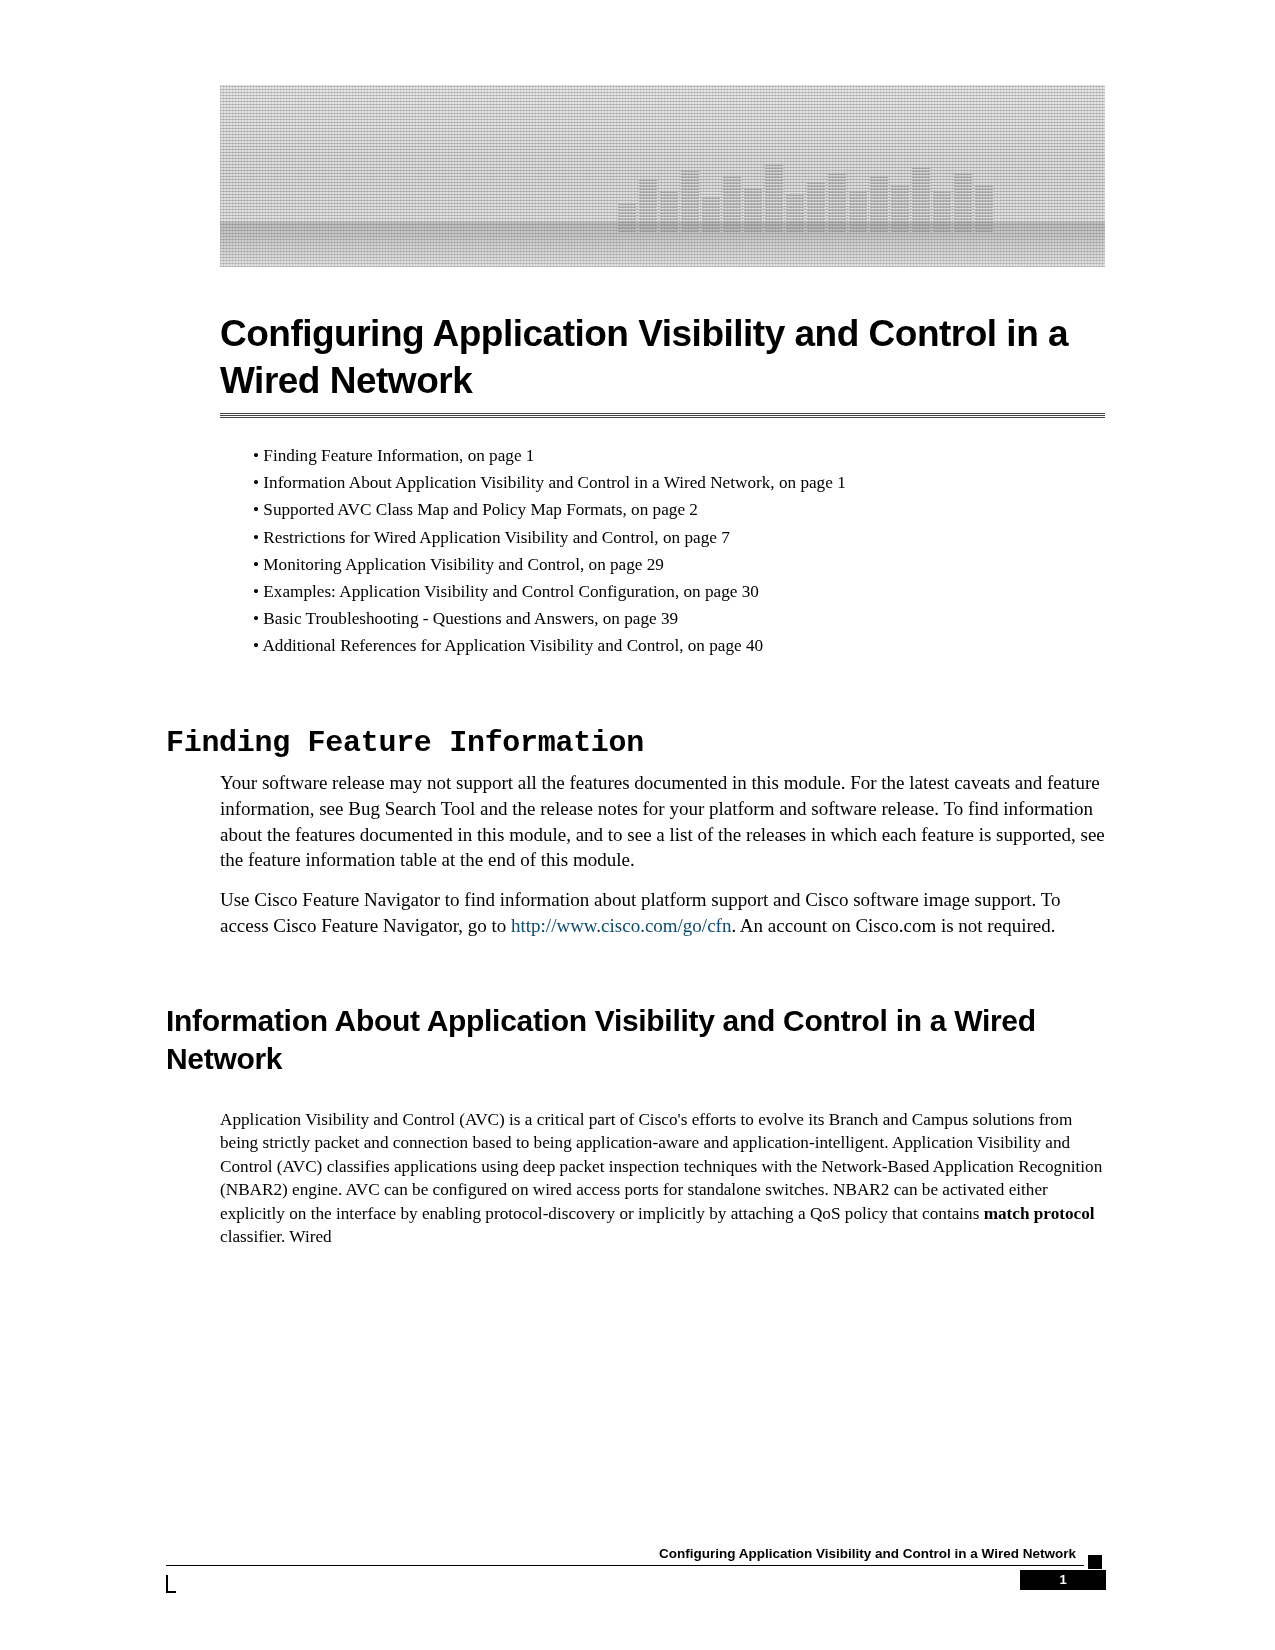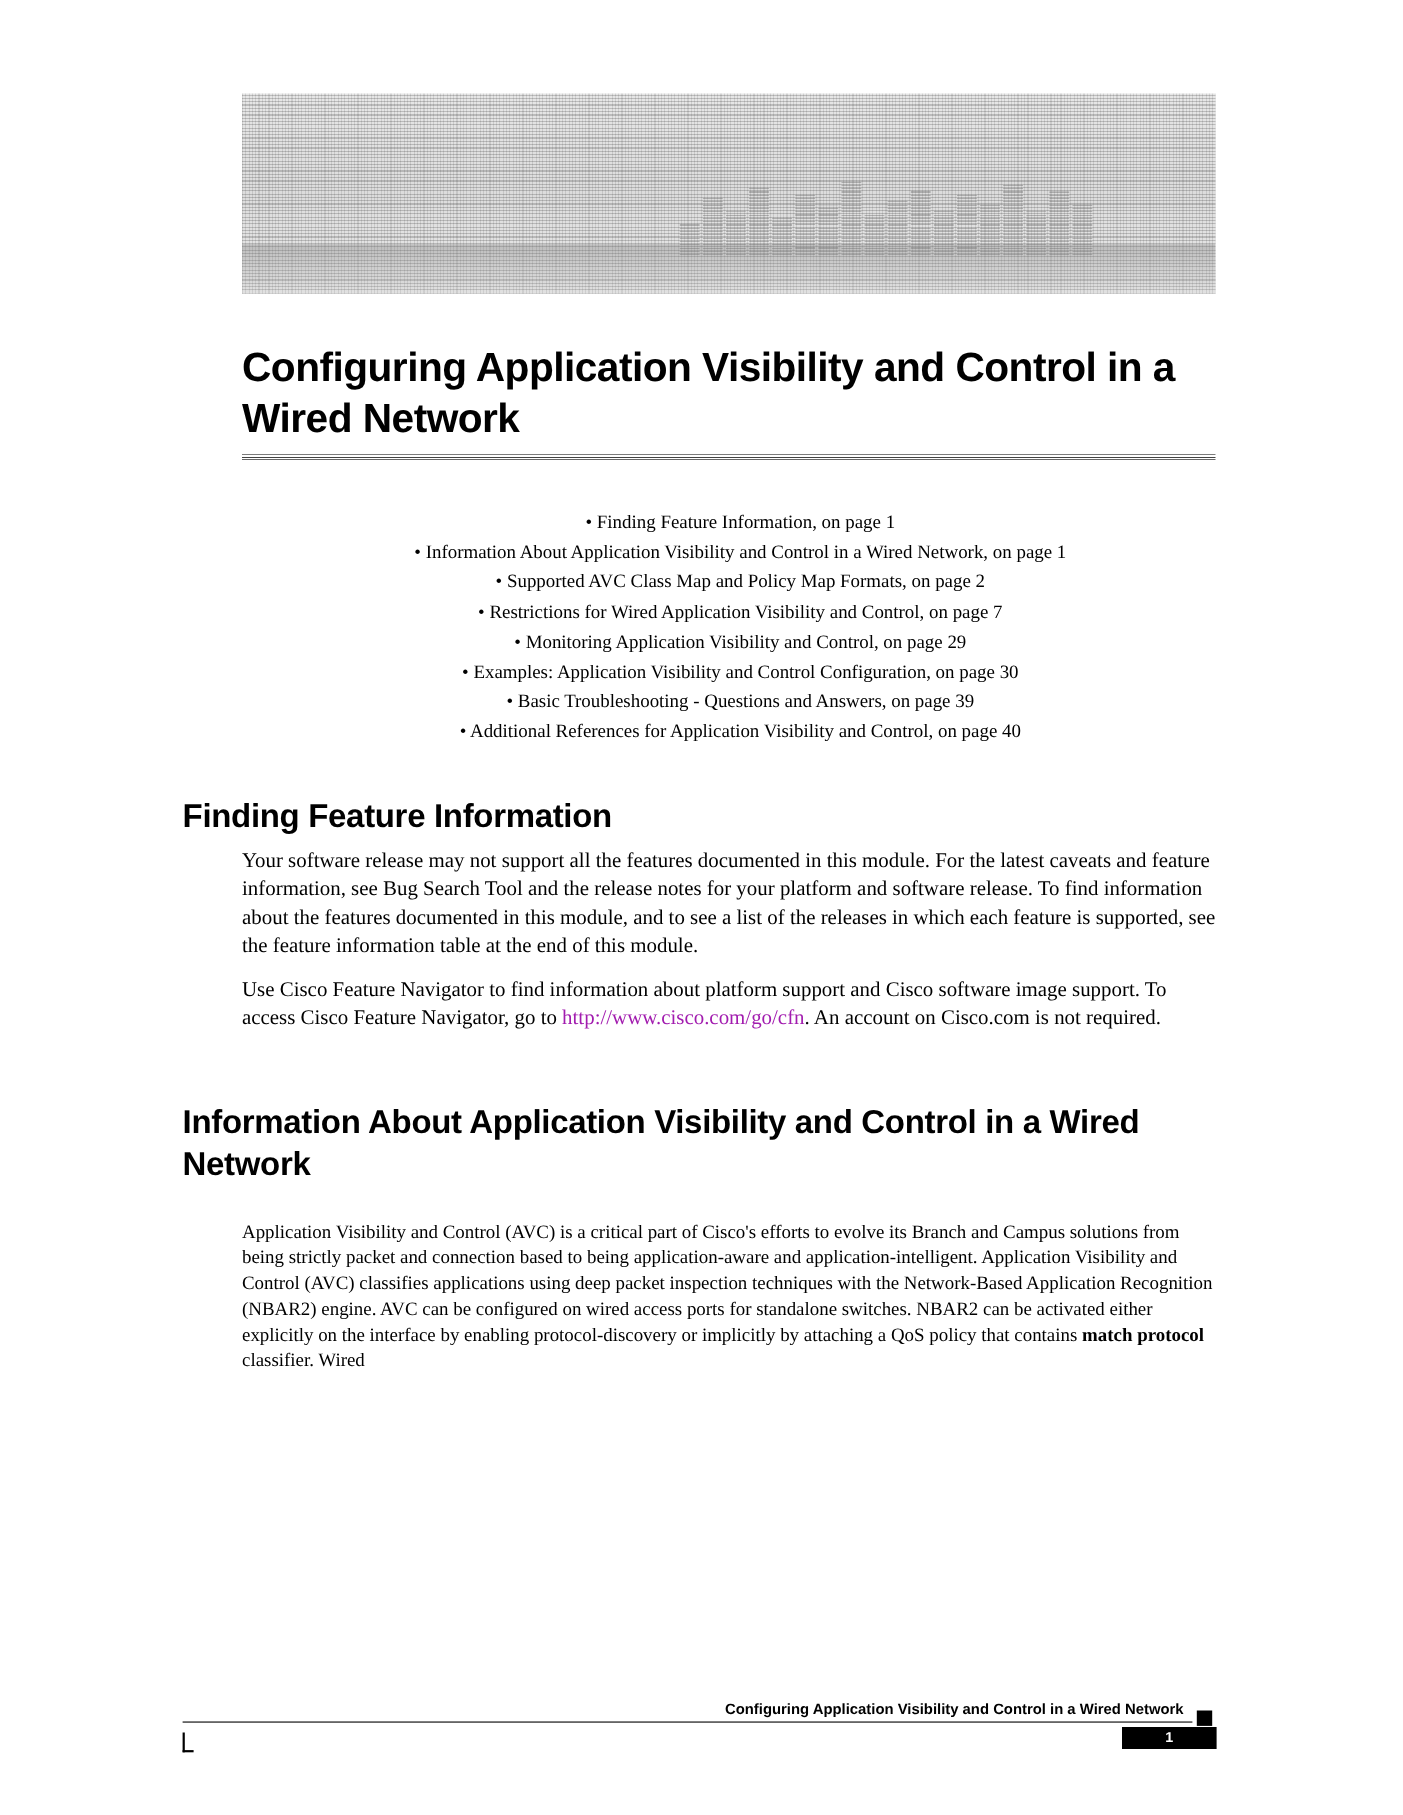--- a/index.html
+++ b/index.html
@@ -61,46 +61,45 @@
     position: absolute;
     left: 220px;
     top: 413px;
     width: 885px;
     height: 5px;
     background: repeating-linear-gradient(0deg, #444 0 1px, transparent 1px 2px);
   }
   .toc {
     position: absolute;
     left: 253px;
-    top: 461px;
+    top: 442px;
     width: 840px;
     font-size: 17.2px;
     line-height: 1.58;
-    text-align: center;
   }
   .toc li { list-style: none; }
   .toc li::before { content: "• "; }
   .sec1-heading {
     position: absolute;
     left: 166px;
     top: 726px;
-    font-family: Liberation Sans, sans-serif;
+    font-family: Liberation Mono, monospace;
     font-weight: bold;
     font-size: 30px;
     letter-spacing: -0.3px;
   }
   .sec1-body {
     position: absolute;
     left: 220px;
     top: 770px;
     width: 885px;
     font-size: 19px;
   }
   .sec1-body p { margin-bottom: 14px; line-height: 1.36; }
-  .sec1-body a { text-decoration: none; color: #a21caf; }
+  .sec1-body a { text-decoration: none; color: #0c4a6e; }
   .sec2-heading {
     position: absolute;
     left: 166px;
     top: 1002px;
     width: 940px;
     font-family: Arial, Helvetica, sans-serif;
     font-weight: bold;
     font-size: 30px;
     line-height: 1.28;
     letter-spacing: -0.3px;

